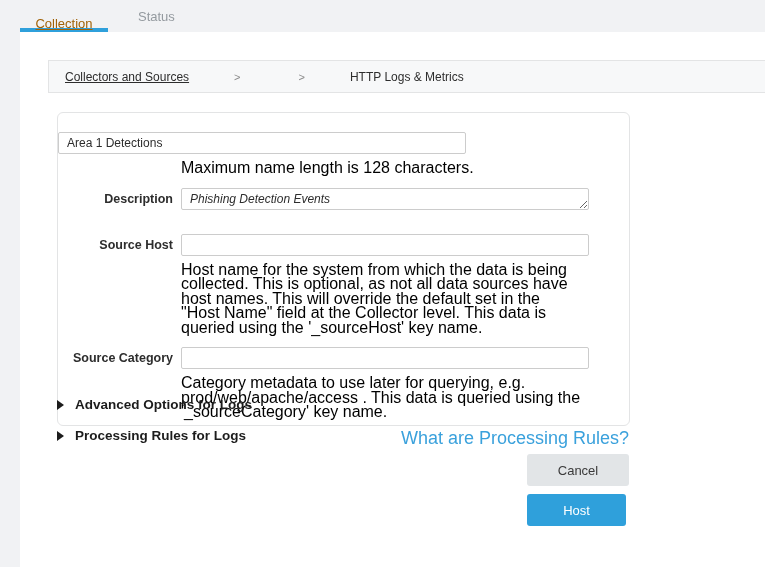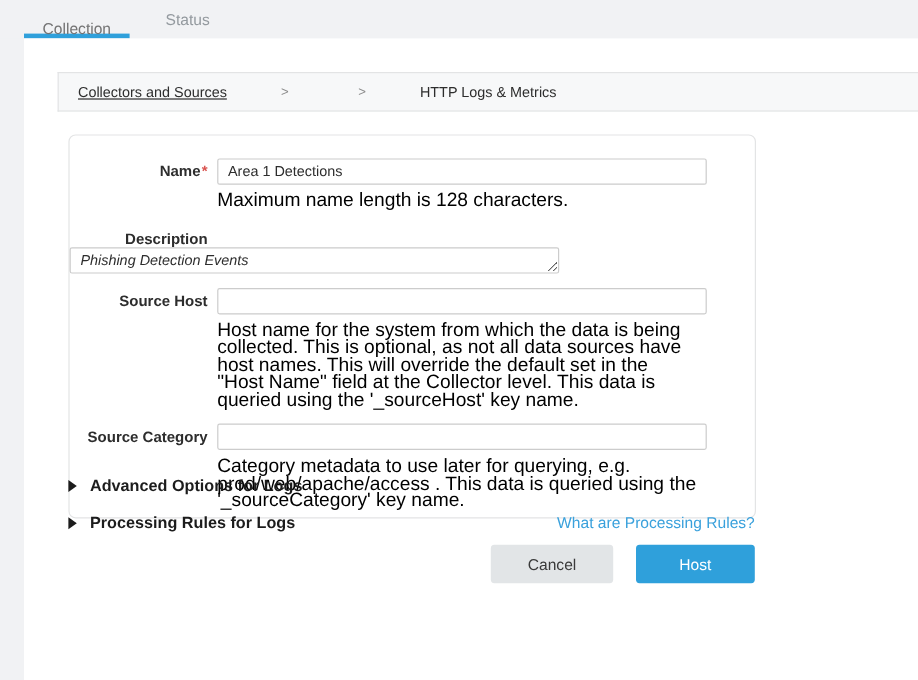--- a/index.html
+++ b/index.html
@@ -21,23 +21,24 @@
   }
   .tab {
     height: 32px;
     display: flex; align-items: center; justify-content: center;
     font-size: 13px;
     cursor: pointer;
   }
   .tab-collection {
     margin-left: 20px;
     width: 88px;
-    color: #737373;
+    color: #a16207;
     border-bottom: 4px solid #2fa0db;
     padding-top: 18px;
+    text-decoration: underline;
   }
   .tab-status {
     margin-left: 18px;
     padding: 0 12px;
     color: #949a9f;
   }
 
   
   .content {
     position: absolute; top: 32px; left: 20px; right: 0; bottom: 0;
@@ -107,21 +108,21 @@
     font-style: italic;
   }
   .form-hint {
     margin-left: 123px;
     width: 402px;
     font-size: 16px;
     line-height: 14.5px;
     color: #000000;
   }
   .mt7  { margin-top: 7px; }
-  .mb11 { margin-bottom: 12px; flex-direction: column; }
+  .mb11 { margin-bottom: 24px; }
   .mb12 { margin-bottom: 12px; }
 
   
   .section {
     position: absolute; left: 37px;
     display: flex; align-items: center;
     cursor: pointer;
   }
   .section-advanced  { top: 365px; }
   .section-processing{ top: 396px; }
@@ -134,30 +135,30 @@
   }
   .section-label {
     font-size: 13.5px;
     font-weight: bold;
     color: #1c1c1c;
   }
 
   
   .help-link {
     position: absolute; top: 396px; right: 136px;
-    font-size: 13px;
+    font-size: 18px;
     color: #3aa1dc;
     text-decoration: none;
     cursor: pointer;
   }
 
   
   .button-row {
     position: absolute; top: 422px; right: 136px;
-    display: flex; gap: 19px;
+    display: flex; gap: 8px; flex-direction: column;
   }
   .btn {
     height: 32px;
     border: none;
     border-radius: 3px;
     font-size: 13px;
     font-family: inherit;
     cursor: pointer;
   }
   .btn-cancel {
@@ -188,23 +189,20 @@
   <div class="breadcrumb">
     <a>Collectors and Sources</a>
     <span class="sep">&gt;</span>
     <span class="sep">&gt;</span>
     <span class="current">HTTP Logs &amp; Metrics</span>
   </div>
 
   <div class="form-card">
 
     <div class="form-row">
-      <div class="form-label">
-        <span>Name</span><span class="required">*</span>
-      </div>
       <input class="form-input" type="text" value="Area 1 Detections" style="">
     </div>
     <div class="form-hint mt7 mb12">Maximum name length is 128 characters.</div>
 
     <div class="form-row mb11">
       <div class="form-label">Description</div>
       <textarea class="form-input" style="">Phishing Detection Events</textarea>
     </div>
 
     <div class="form-row">

